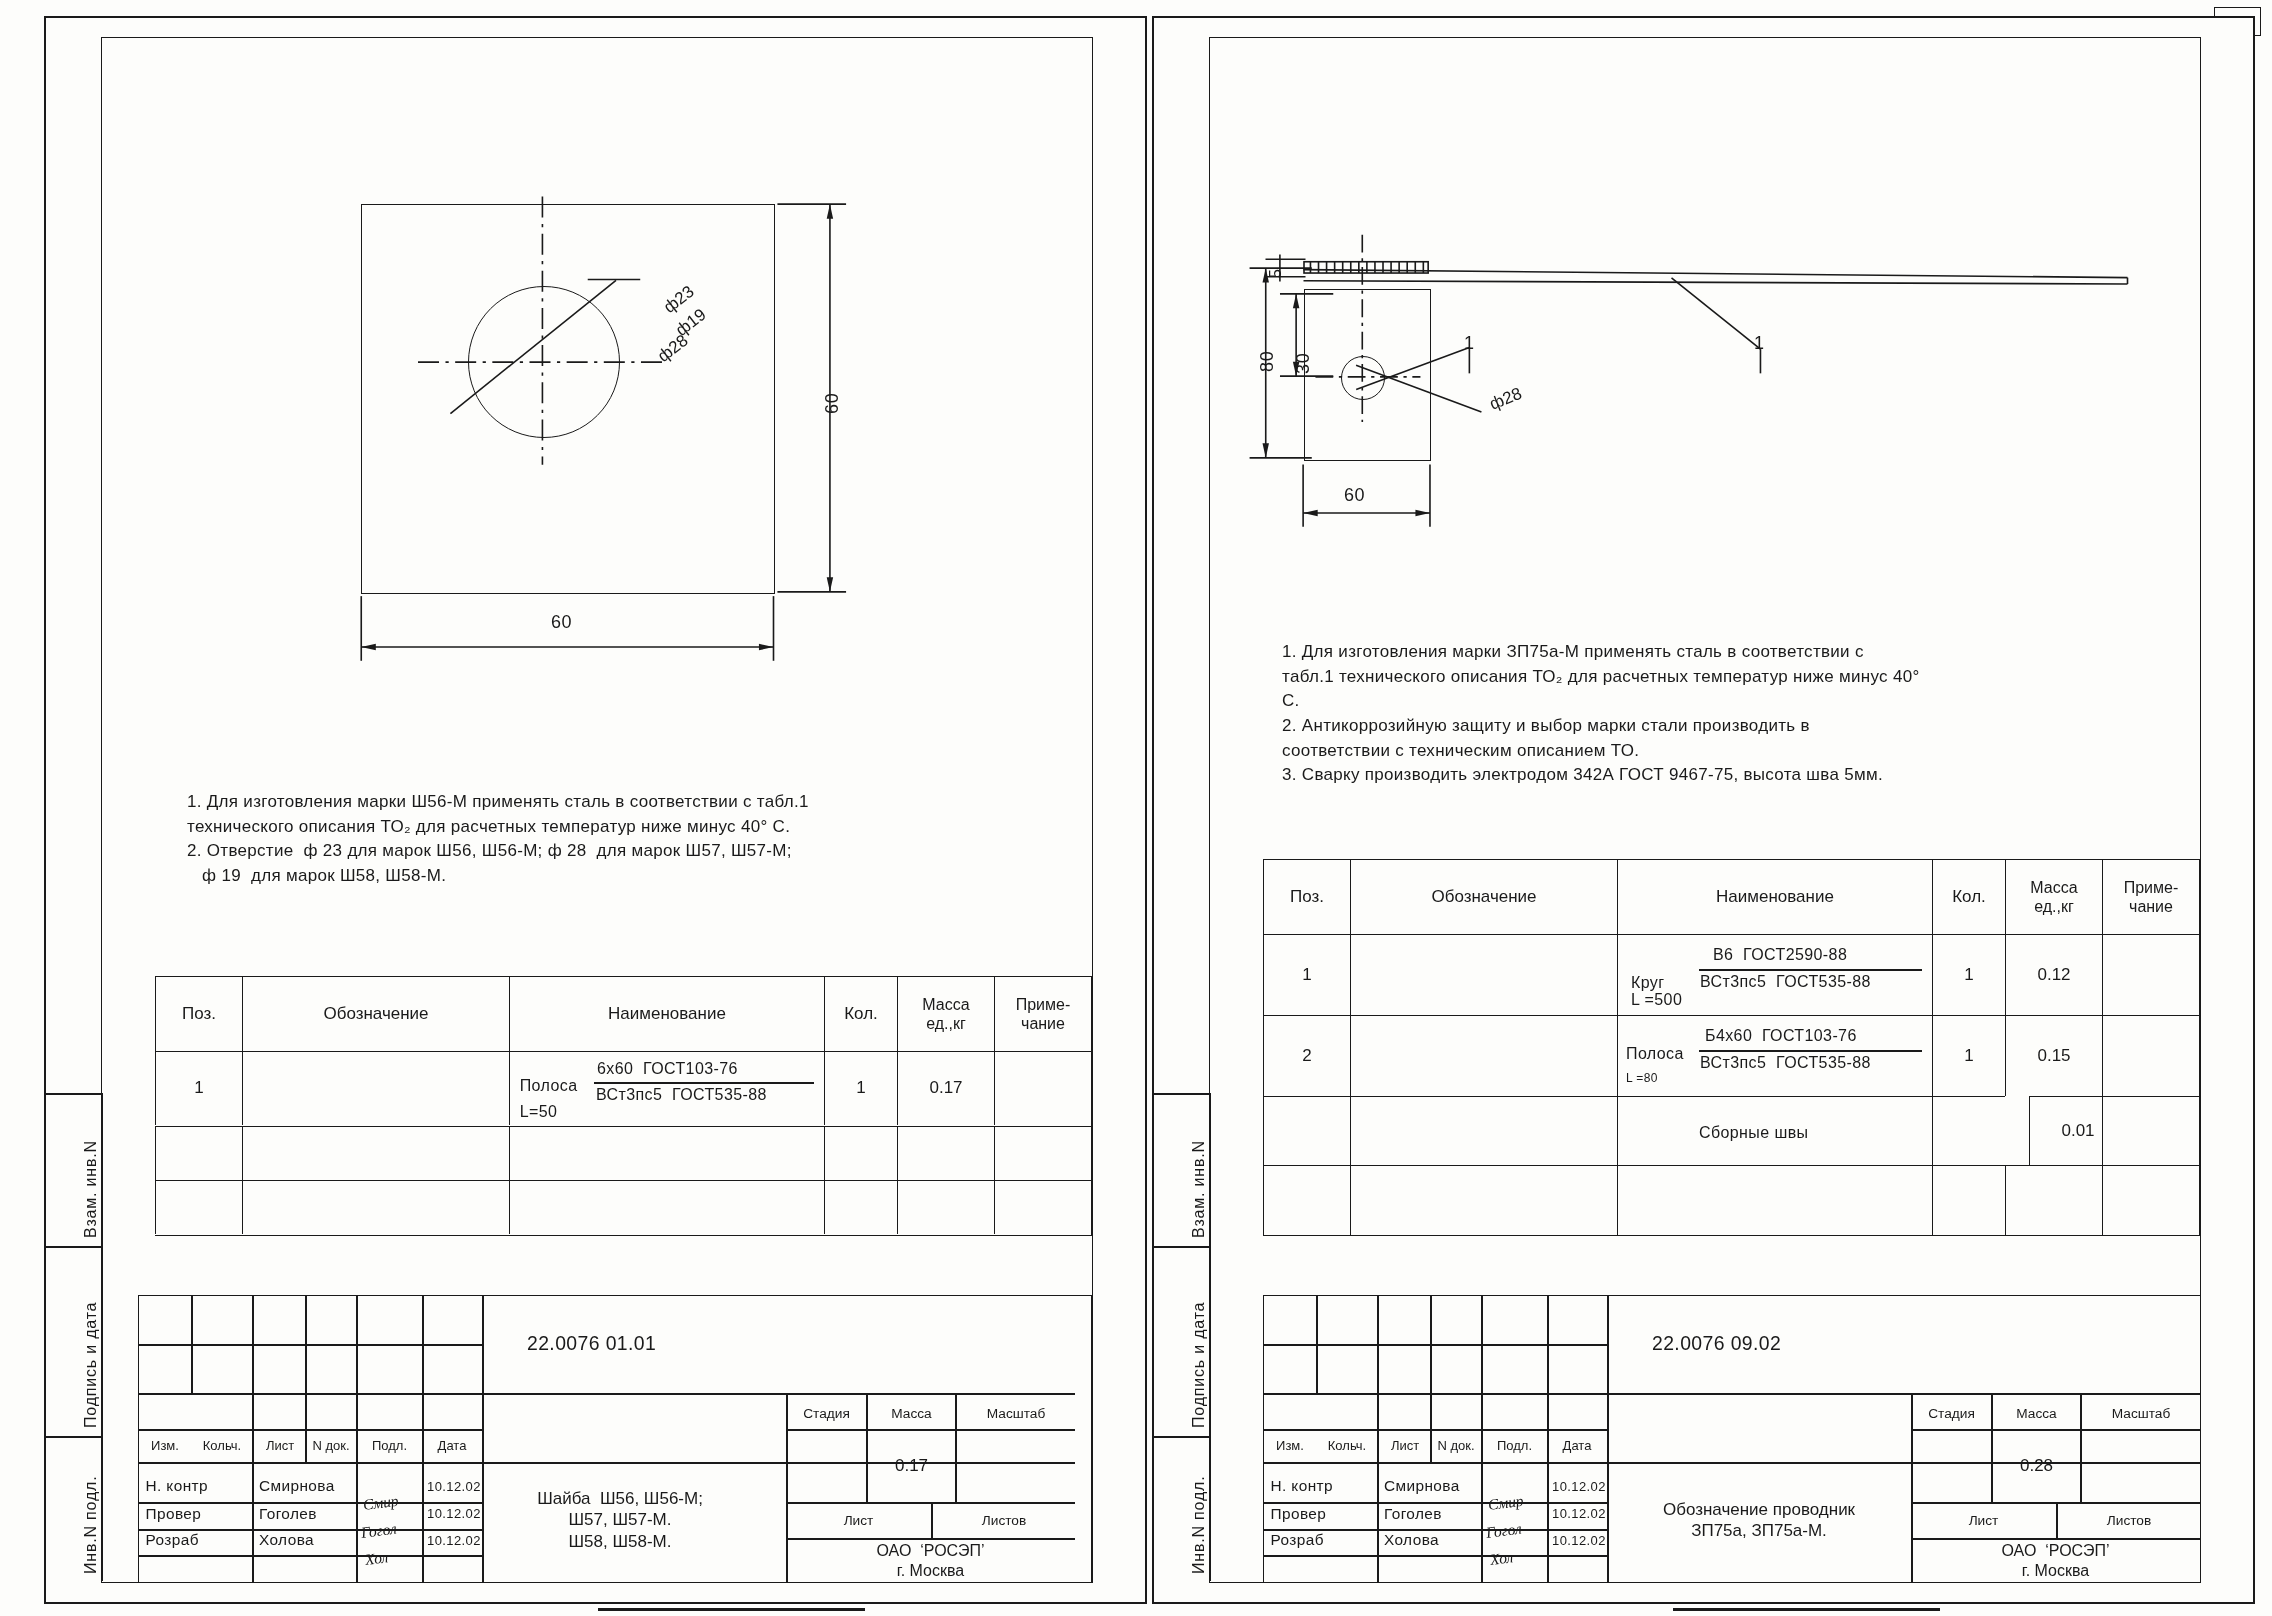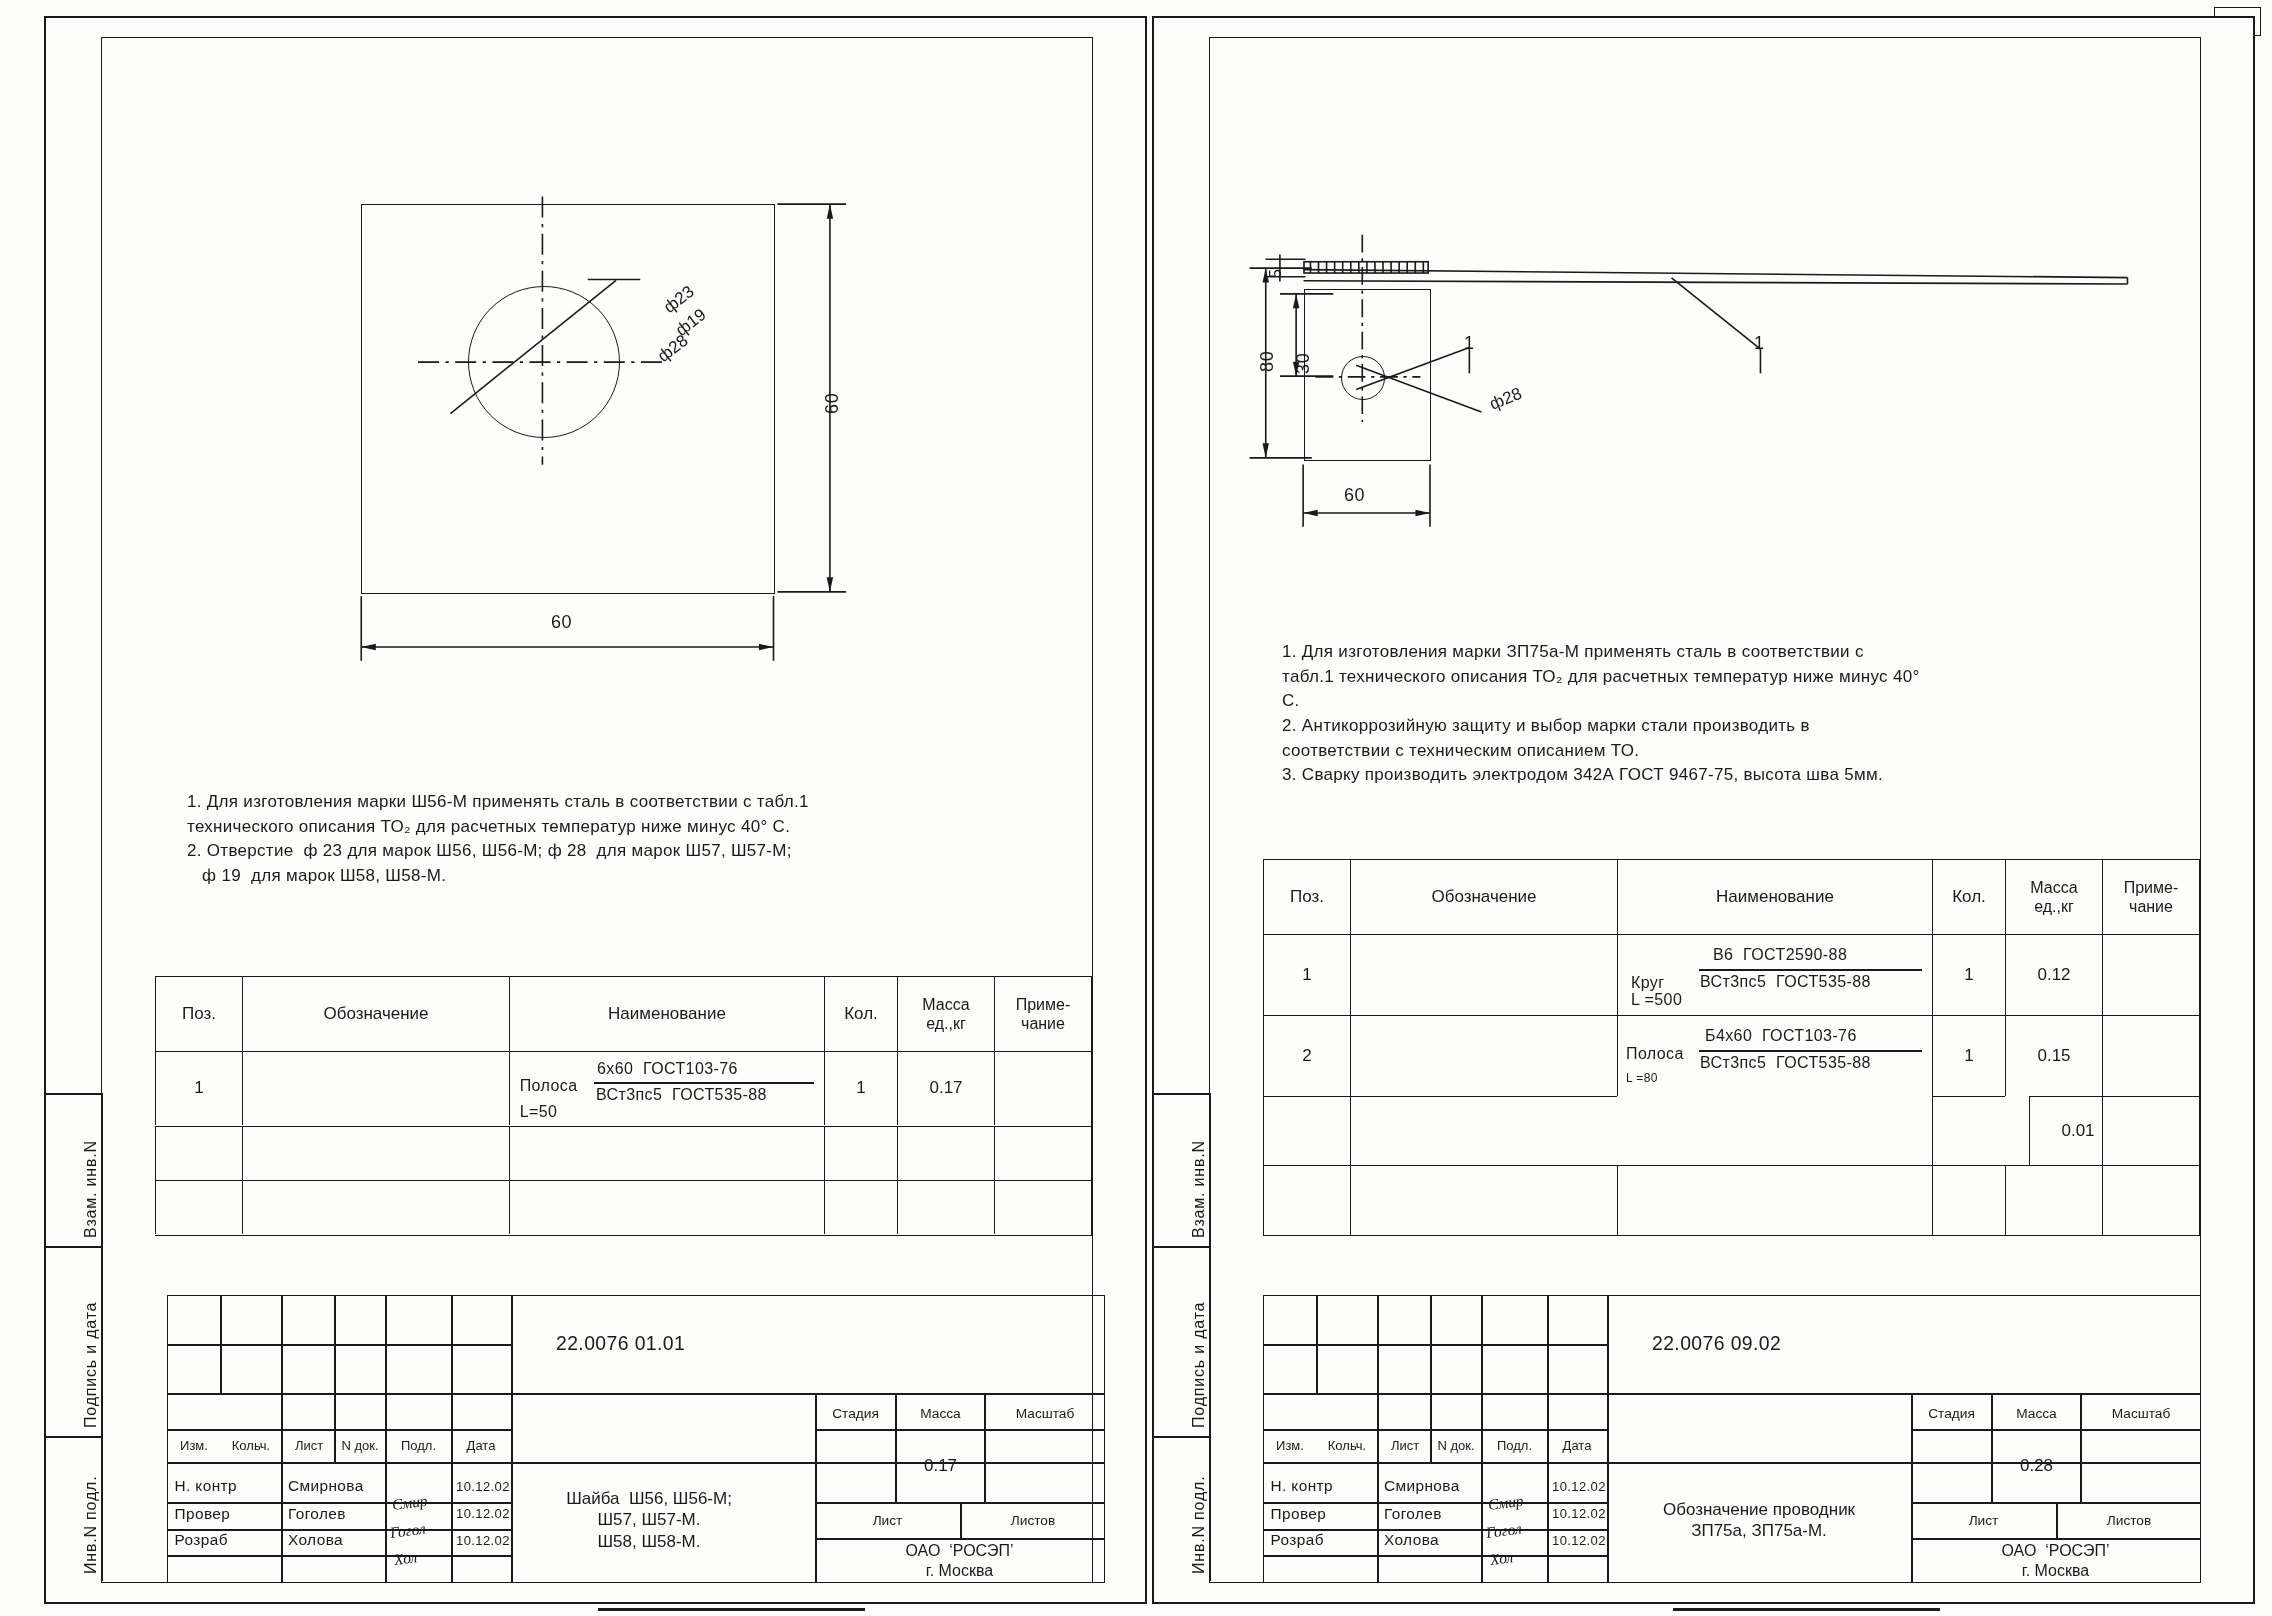--- a/index.html
+++ b/index.html
@@ -118,21 +118,21 @@
       <div class="cell" style="left:839px;top:150px;width:97px;height:55px;"></div>
 
       <div class="cell" style="left:0;top:204px;width:87px;height:54px;"></div>
       <div class="cell" style="left:87px;top:204px;width:267px;height:54px;"></div>
       <div class="cell" style="left:354px;top:204px;width:315px;height:54px;"></div>
       <div class="cell" style="left:669px;top:204px;width:73px;height:54px;"></div>
       <div class="cell" style="left:742px;top:204px;width:97px;height:54px;"></div>
       <div class="cell" style="left:839px;top:204px;width:97px;height:54px;"></div>
     </div>
 
-    <div style="position:absolute;left:121px;top:1277px;width:936px;height:286px;border-right:1.6px solid #1a1a1a;border-bottom:1.6px solid #1a1a1a;border-left:1.6px solid #1a1a1a;border-top:1.6px solid #1a1a1a;">
+    <div style="position:absolute;left:92px;top:1277px;width:936px;height:286px;border-right:1.6px solid #1a1a1a;border-bottom:1.6px solid #1a1a1a;border-left:1.6px solid #1a1a1a;border-top:1.6px solid #1a1a1a;padding-left:16px;">
 
       <div class="tline" style="left:0;top:97px;width:936px;height:1.6px;"></div>
       <div class="txt" style="left:388px;top:36px;font-size:19.4px;">22.0076 01.01</div>
 
       <div class="tline" style="left:52px;top:0;width:1.6px;height:97px;"></div>
       <div class="tline" style="left:113px;top:0;width:1.6px;height:166px;"></div>
       <div class="tline" style="left:166px;top:0;width:1.6px;height:166px;"></div>
       <div class="tline" style="left:217px;top:0;width:1.6px;height:166px;"></div>
       <div class="tline" style="left:283px;top:0;width:1.6px;height:166px;"></div>
       <div class="tline" style="left:343px;top:0;width:1.6px;height:286px;"></div>
@@ -334,20 +334,25 @@
           <div class="txt" style="left:82px;top:37px;font-size:16px;">ВСт3пс5  ГОСТ535-88</div>
           <div class="txt" style="left:8px;top:55px;font-size:12px;">L =80</div>
         </div>
       </div>
       <div class="cell" style="left:669px;top:156px;width:73px;height:81px;font-size:17px;">1</div>
       <div class="cell" style="left:742px;top:156px;width:97px;height:81px;font-size:17px;">0.15</div>
       <div class="cell" style="left:839px;top:156px;width:97px;height:81px;font-size:17px;"></div>
 
       <div class="cell" style="left:0;top:237px;width:87px;height:70px;font-size:17px;"></div>
       <div class="cell" style="left:87px;top:237px;width:267px;height:70px;font-size:17px;"></div>
+      <div class="cell" style="left:354px;top:237px;width:315px;height:70px;">
+        <div style="position:relative;width:100%;height:100%;">
+          <div class="txt" style="left:81px;top:26px;font-size:16px;">Сборные швы</div>
+        </div>
+      </div>
       <div class="cell" style="left:669px;top:237px;width:73px;height:70px;font-size:17px;"></div>
       <div class="cell" style="left:742px;top:237px;width:97px;height:70px;font-size:17px;margin-left:24px;">0.01</div>
       <div class="cell" style="left:839px;top:237px;width:97px;height:70px;font-size:17px;"></div>
 
       <div class="cell" style="left:0;top:306px;width:87px;height:70px;"></div>
       <div class="cell" style="left:87px;top:306px;width:267px;height:70px;"></div>
       <div class="cell" style="left:354px;top:306px;width:315px;height:70px;"></div>
       <div class="cell" style="left:669px;top:306px;width:73px;height:70px;"></div>
       <div class="cell" style="left:742px;top:306px;width:97px;height:70px;"></div>
       <div class="cell" style="left:839px;top:306px;width:97px;height:70px;"></div>

